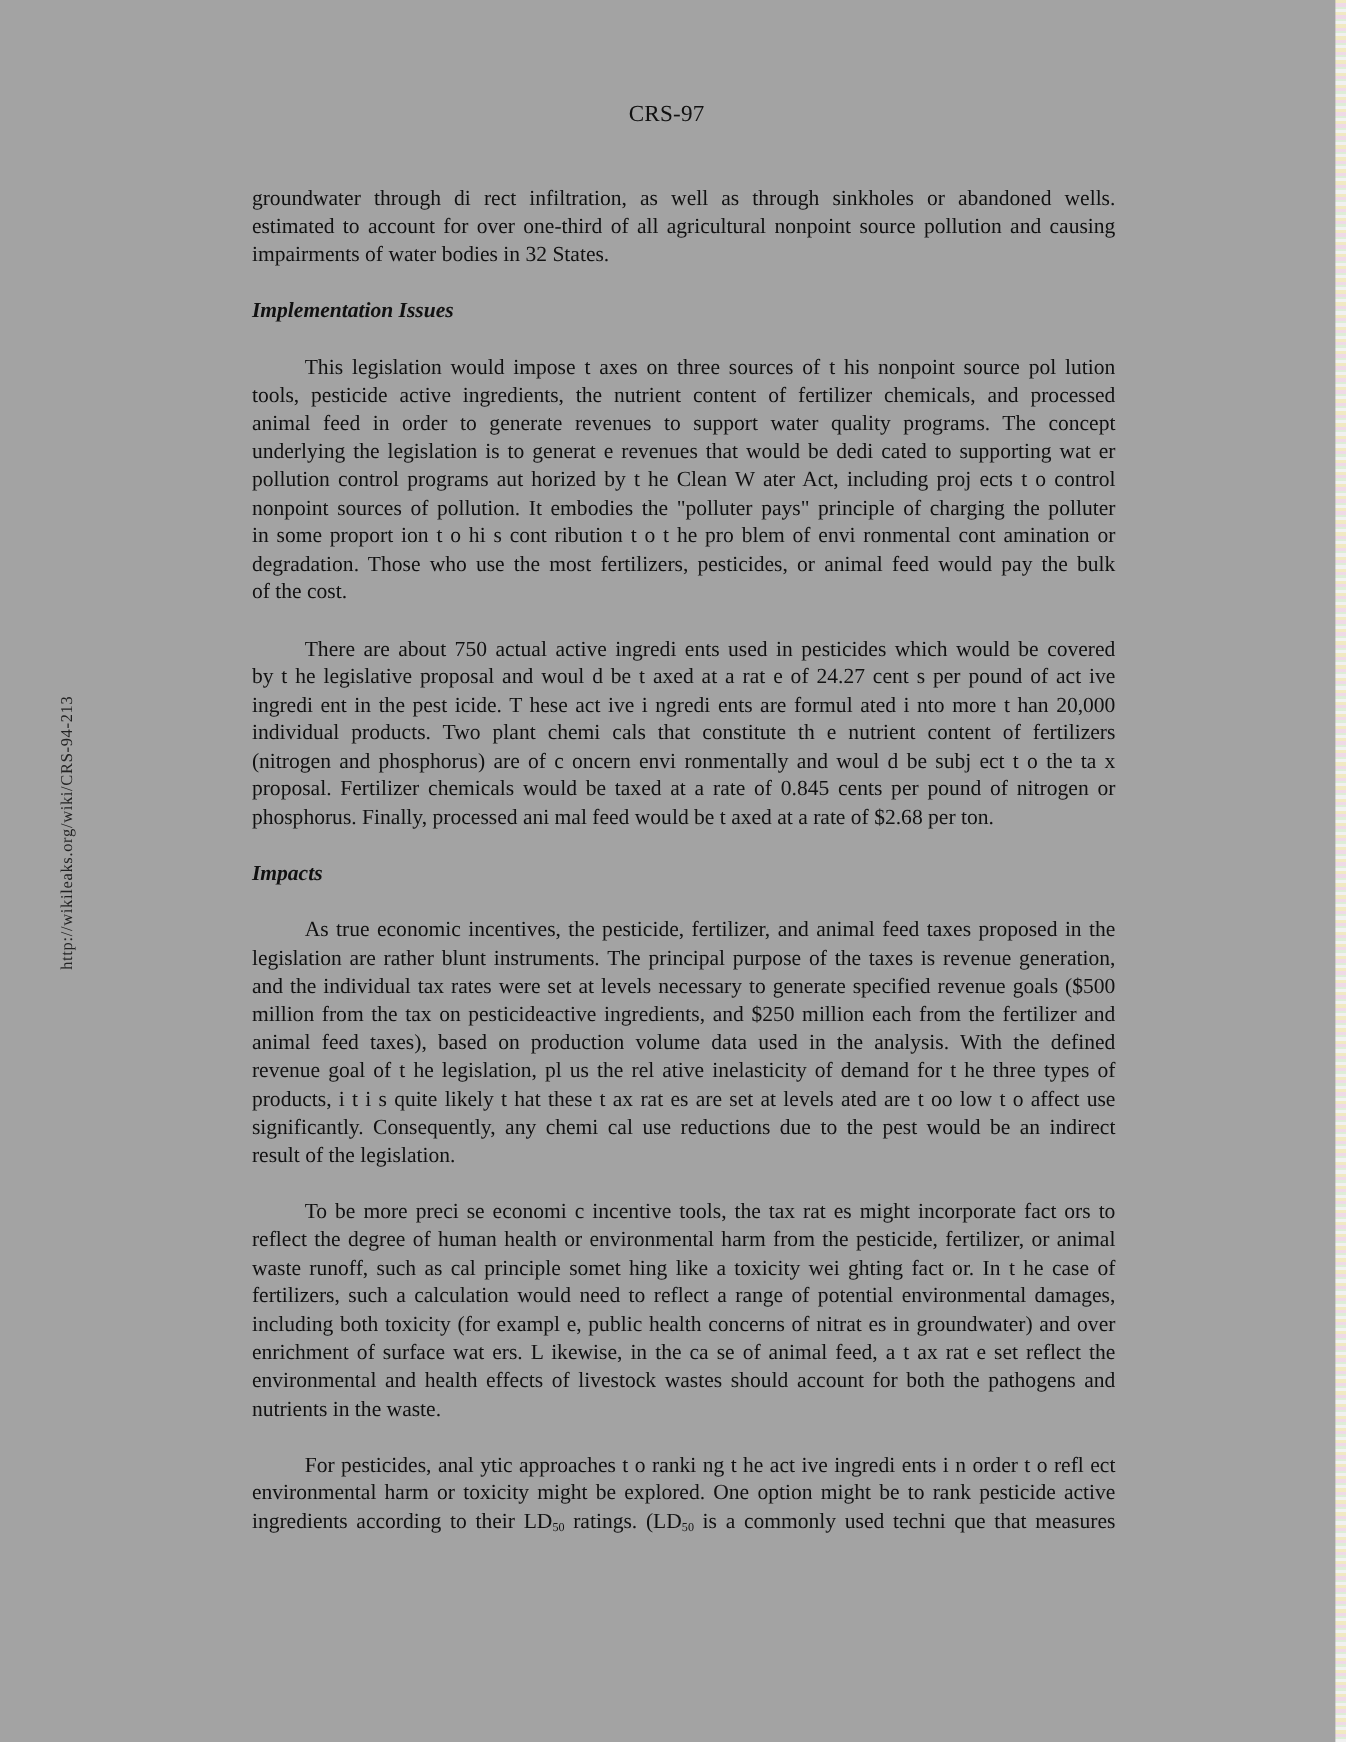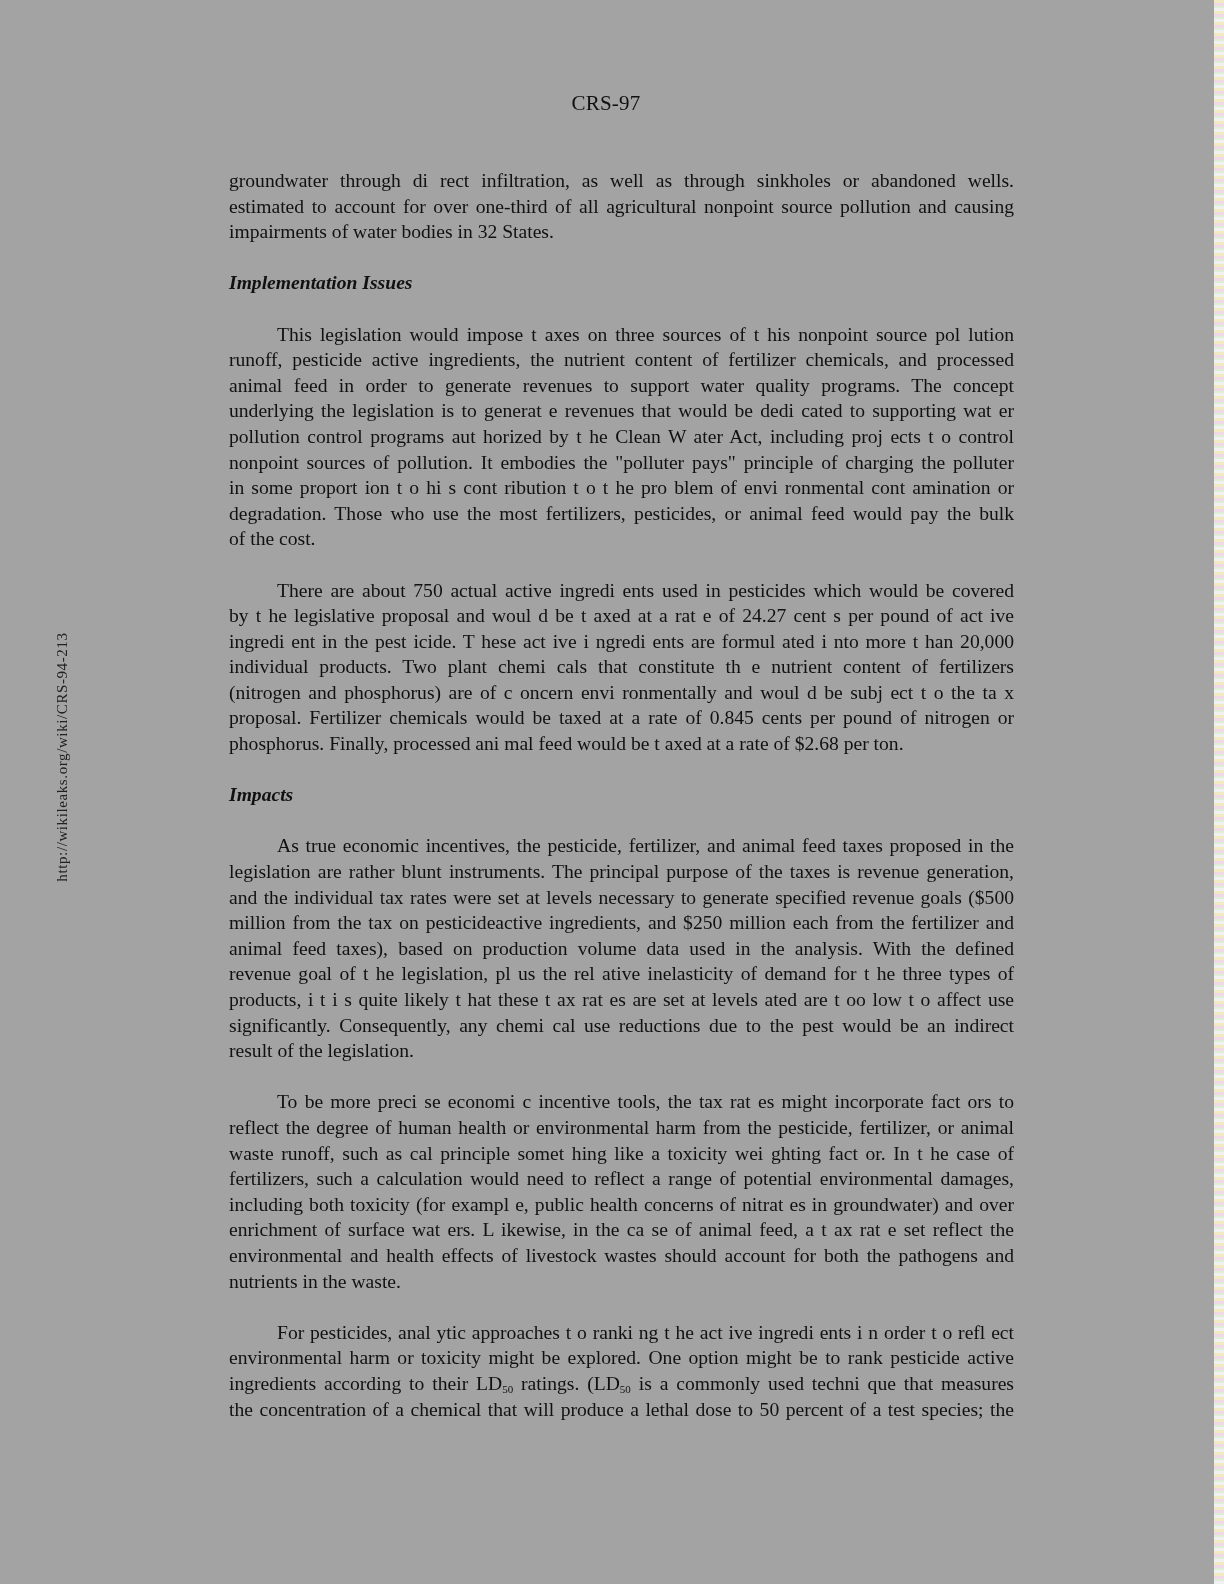--- a/index.html
+++ b/index.html
@@ -111,21 +111,21 @@
     <div class="para">
       <span class="line" style="white-space: normal;">groundwater through di rect infiltration, as well as through sinkholes or abandoned wells.</span>
       <span class="line" style="white-space: normal;">estimated to account for over one-third of all agricultural nonpoint source pollution and causing</span>
       <span class="line last" style="white-space: normal;">impairments of water bodies in 32 States.</span>
     </div>
 
     <div class="heading">Implementation Issues</div>
 
     <div class="para">
       <span class="line indent" style="white-space: normal;">This legislation would impose t axes on three sources of t his nonpoint source pol lution</span>
-      <span class="line" style="white-space: normal;">runoff, pesticide active ingredients, the nutrient content of fertilizer chemicals, and processed</span>
+      <span class="line" style="white-space: normal;">tools, pesticide active ingredients, the nutrient content of fertilizer chemicals, and processed</span>
       <span class="line" style="white-space: normal;">animal feed in order to generate revenues to support water quality programs. The concept</span>
       <span class="line" style="white-space: normal;">underlying the legislation is to generat e revenues that would be dedi cated to supporting wat er</span>
       <span class="line" style="white-space: normal;">pollution control programs aut horized by t he Clean W ater Act, including proj ects t o control</span>
       <span class="line" style="white-space: normal;">nonpoint sources of pollution. It embodies the "polluter pays" principle of charging the polluter</span>
       <span class="line" style="white-space: normal;">in some proport ion t o hi s cont ribution t o t he pro blem of envi ronmental cont amination or</span>
       <span class="line" style="white-space: normal;">degradation. Those who use the most fertilizers, pesticides, or animal feed would pay the bulk</span>
       <span class="line last" style="white-space: normal;">of the cost.</span>
     </div>
 
     <div class="para">
@@ -160,19 +160,18 @@
       <span class="line" style="white-space: normal;">including both toxicity (for exampl e, public health concerns of nitrat es in groundwater) and over</span>
       <span class="line" style="white-space: normal;">enrichment of surface wat ers. L ikewise, in the ca se of animal feed, a t ax rat e set reflect the</span>
       <span class="line" style="white-space: normal;">environmental and health effects of livestock wastes should account for both the pathogens and</span>
       <span class="line last" style="white-space: normal;">nutrients in the waste.</span>
     </div>
 
     <div class="para">
       <span class="line indent" style="white-space: normal;">For pesticides, anal ytic approaches t o ranki ng t he act ive ingredi ents i n order t o refl ect</span>
       <span class="line" style="white-space: normal;">environmental harm or toxicity might be explored. One option might be to rank pesticide active</span>
       <span class="line" style="white-space: normal;"><span>ingredients according to their LD</span><sub>50</sub><span> ratings. (LD</span><sub>50</sub><span> is a commonly used techni que that measures</span></span>
-      <span class="line" style="white-space: normal;">the concentration of a chemical that will produce a lethal dose to 50 percent of a test species; the</span>
     </div>
 
   </div>
 
   <div class="edge-strip"></div>
 </div>
 
 </body></html>

